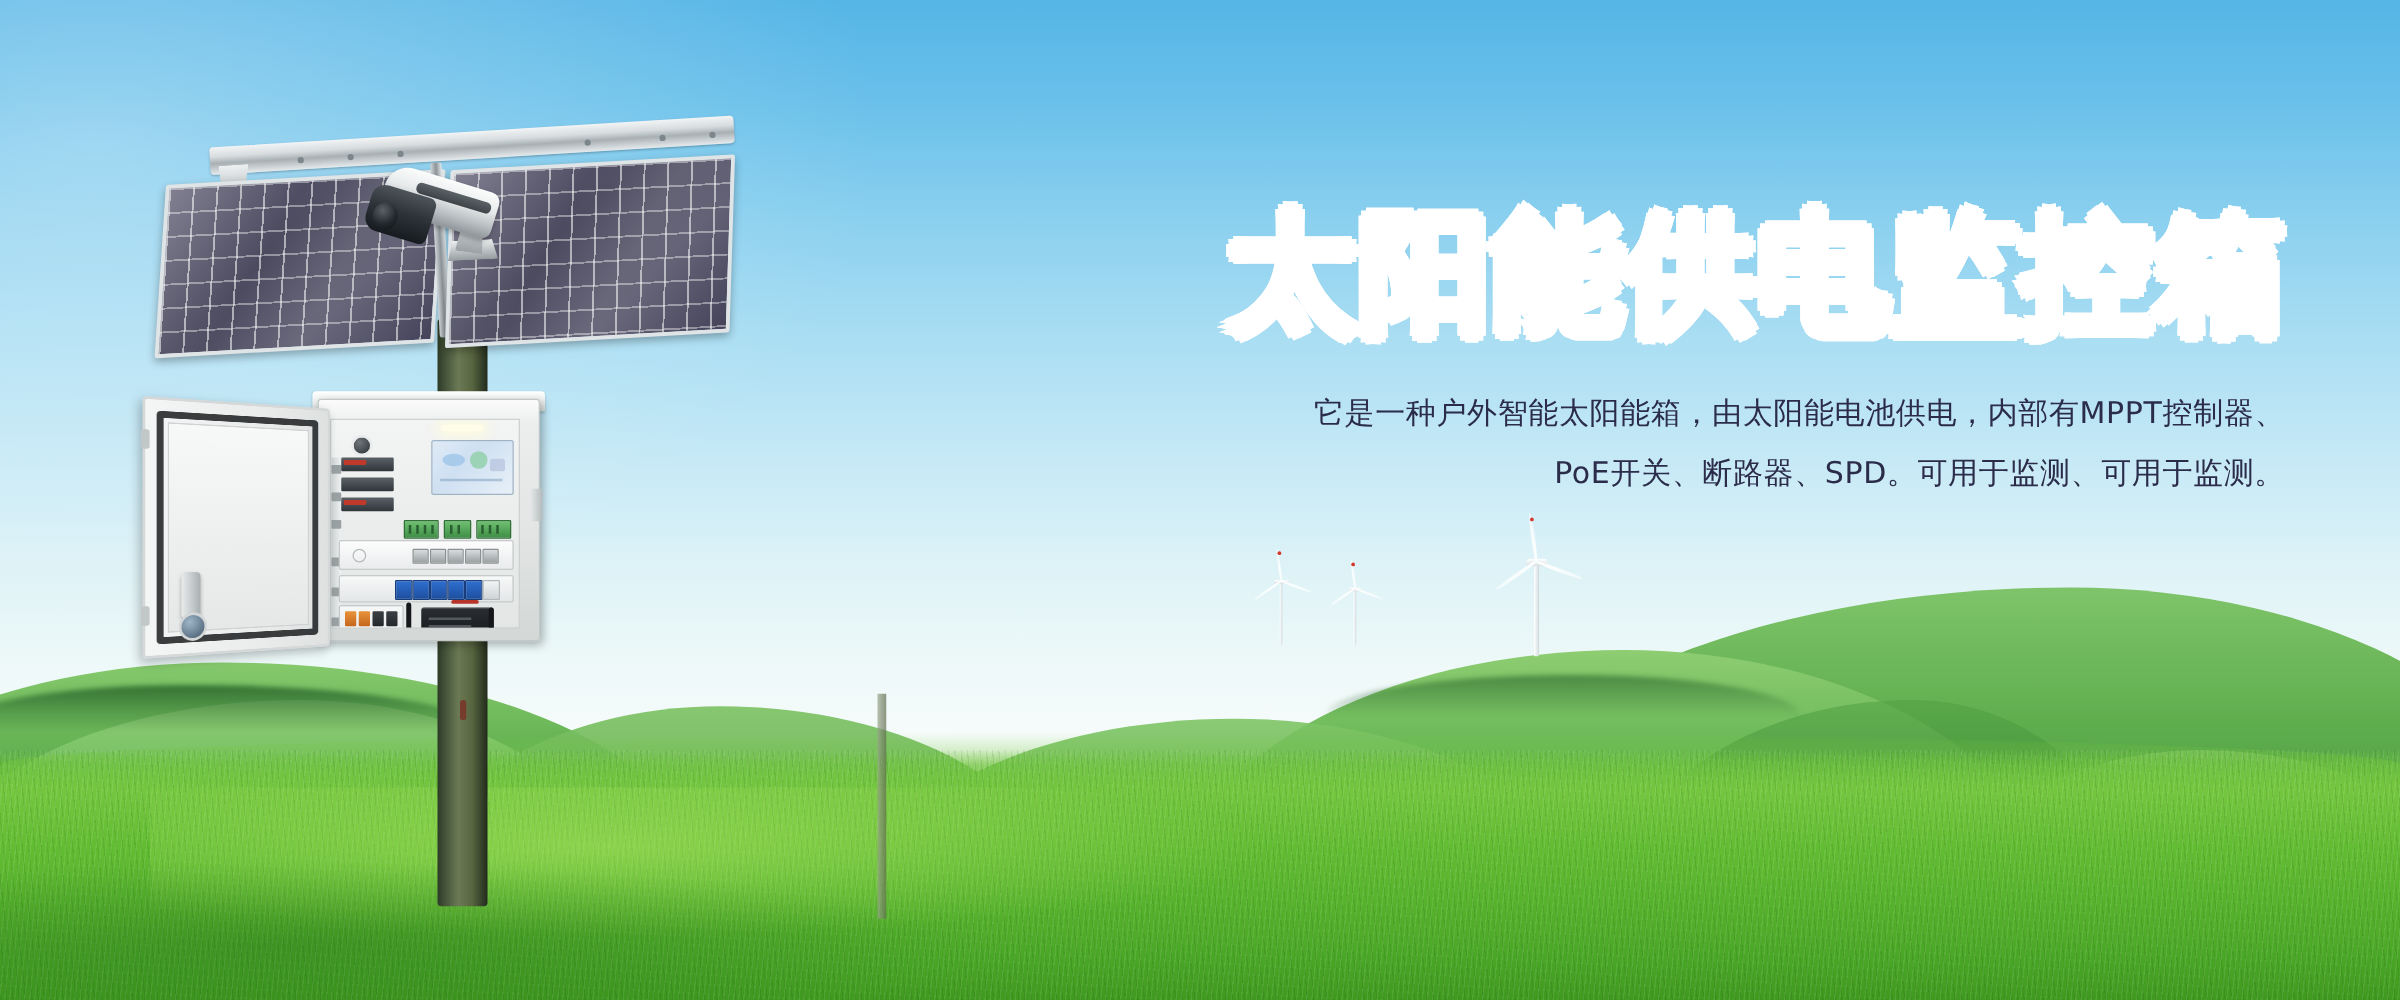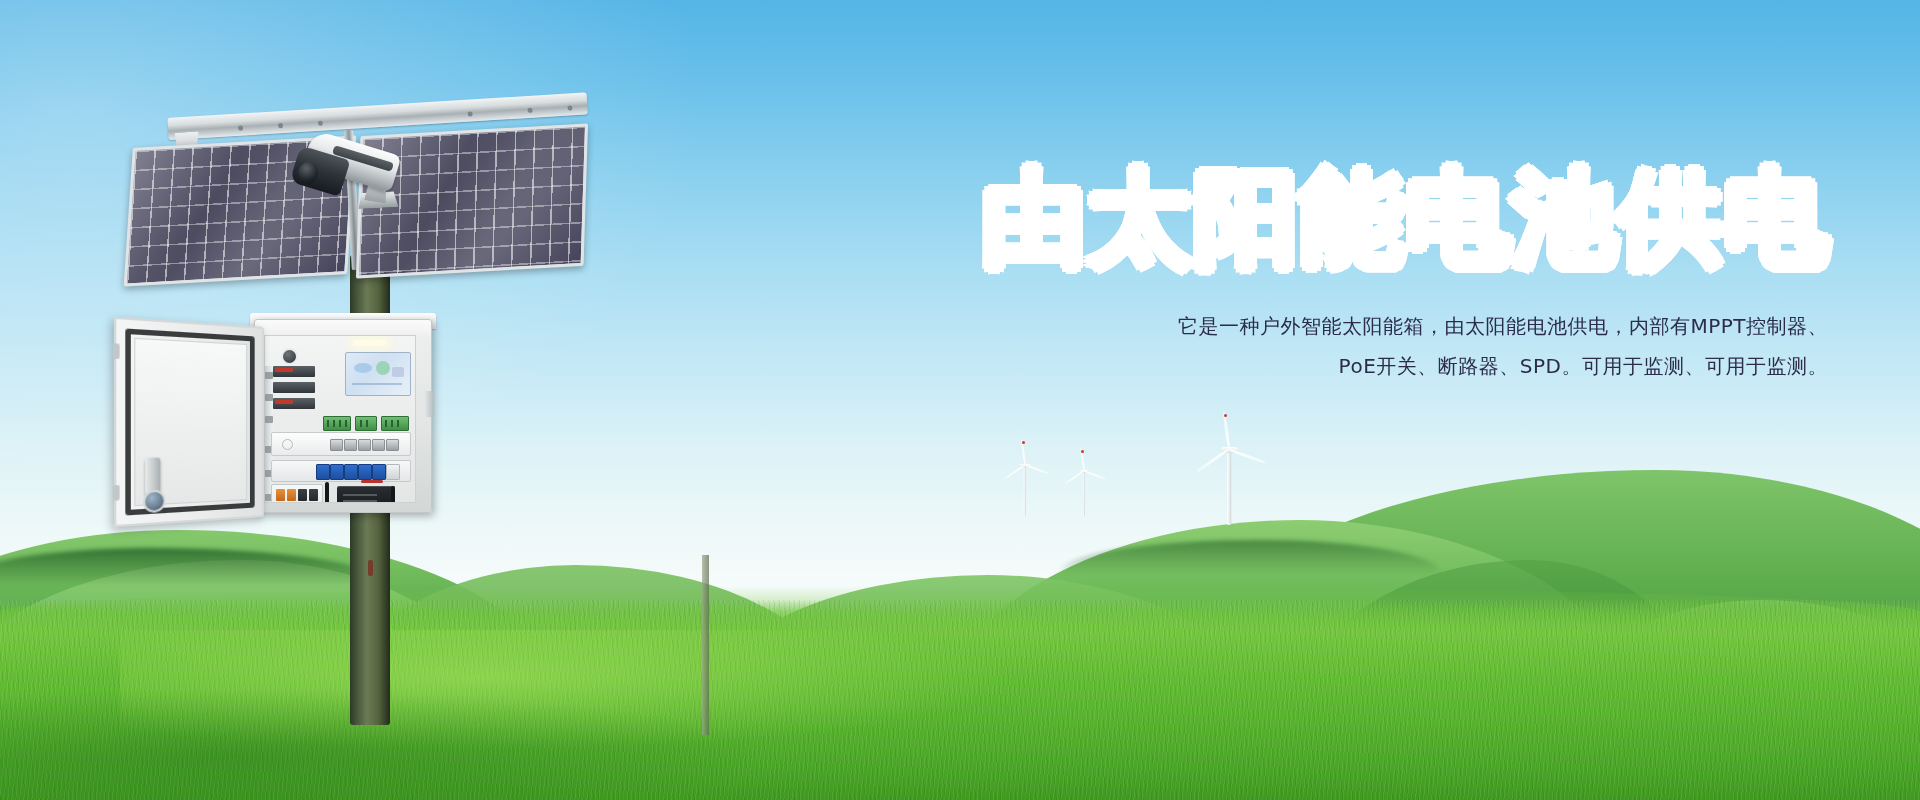--- a/index.html
+++ b/index.html
@@ -412,21 +412,21 @@
     -webkit-text-stroke:0px transparent;
     filter:drop-shadow(0 0 0 #fff);
     text-shadow:
       -5px 0 0 #fff, 5px 0 0 #fff, 0 -5px 0 #fff, 0 5px 0 #fff,
       -4px -4px 0 #fff, 4px -4px 0 #fff, -4px 4px 0 #fff, 4px 4px 0 #fff,
       -6px 0 0 #fff, 6px 0 0 #fff, 0 -6px 0 #fff, 0 6px 0 #fff;
   }
   .subline{
     margin:0;padding:0 22px 0 0;
     font-family:"DejaVu Sans","Liberation Sans",sans-serif;
-    font-size:20px;
+    font-size:24px;
     line-height:2.0;
     color:#2b2b4a;
     letter-spacing:.5px;
     font-weight:400;
     text-align:right;
   }
   .sub-wrap{margin-top:30px;}
 </style>
 </head>
 <body>
@@ -604,20 +604,20 @@
       <div class="door-gasket"></div>
       <div class="door-inner"></div>
       <div class="door-hinge" style="top:22px"></div>
       <div class="door-hinge" style="top:150px"></div>
       <div class="handle"></div>
       <div class="lock"></div>
     </div>
   </div>
 
   <div class="textblock">
-    <h1 class="headline">由太阳能电池供电</h1>
+    <h1 class="headline">太阳能供电监控箱</h1>
     <div class="sub-wrap">
       <p class="subline">它是一种户外智能太阳能箱，由太阳能电池供电，内部有MPPT控制器、</p>
       <p class="subline">PoE开关、断路器、SPD。可用于监测、可用于监测。</p>
     </div>
   </div>
 
 </div>
 
 </body></html>

